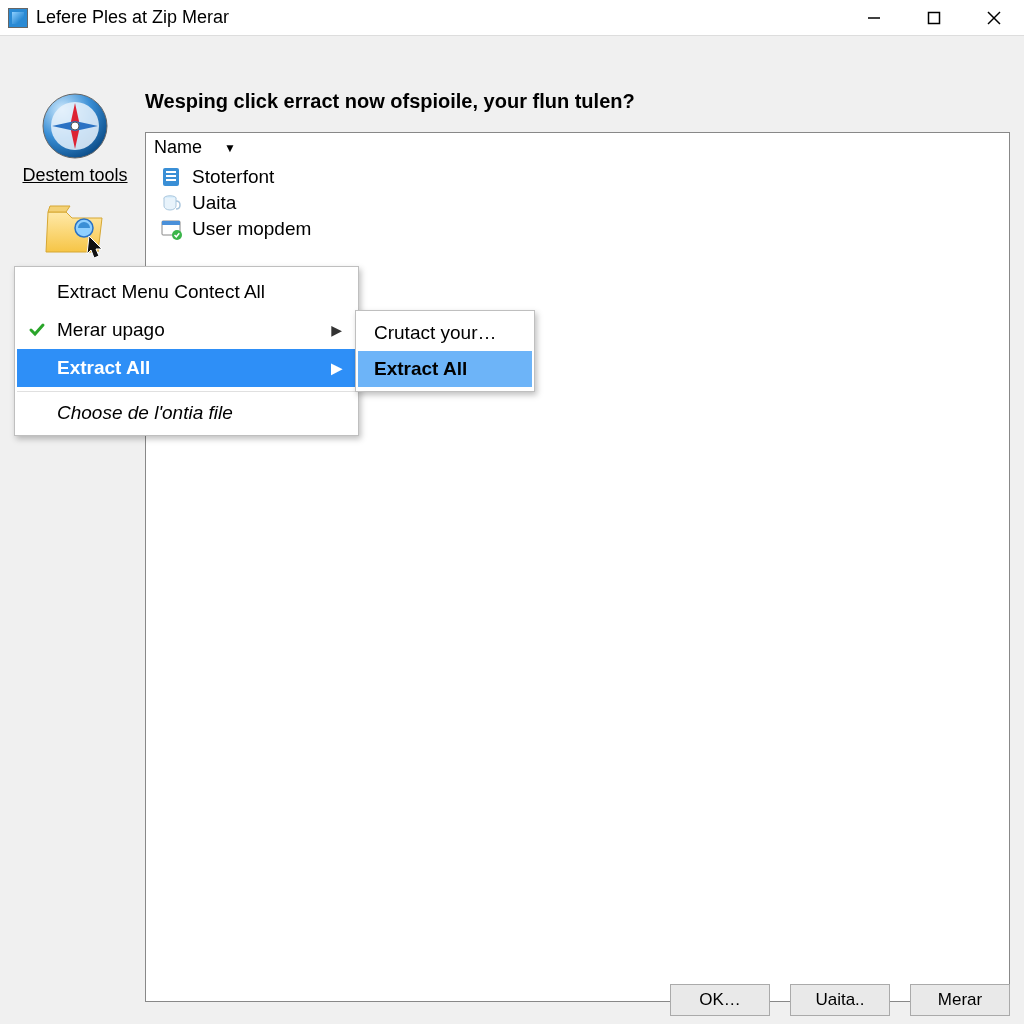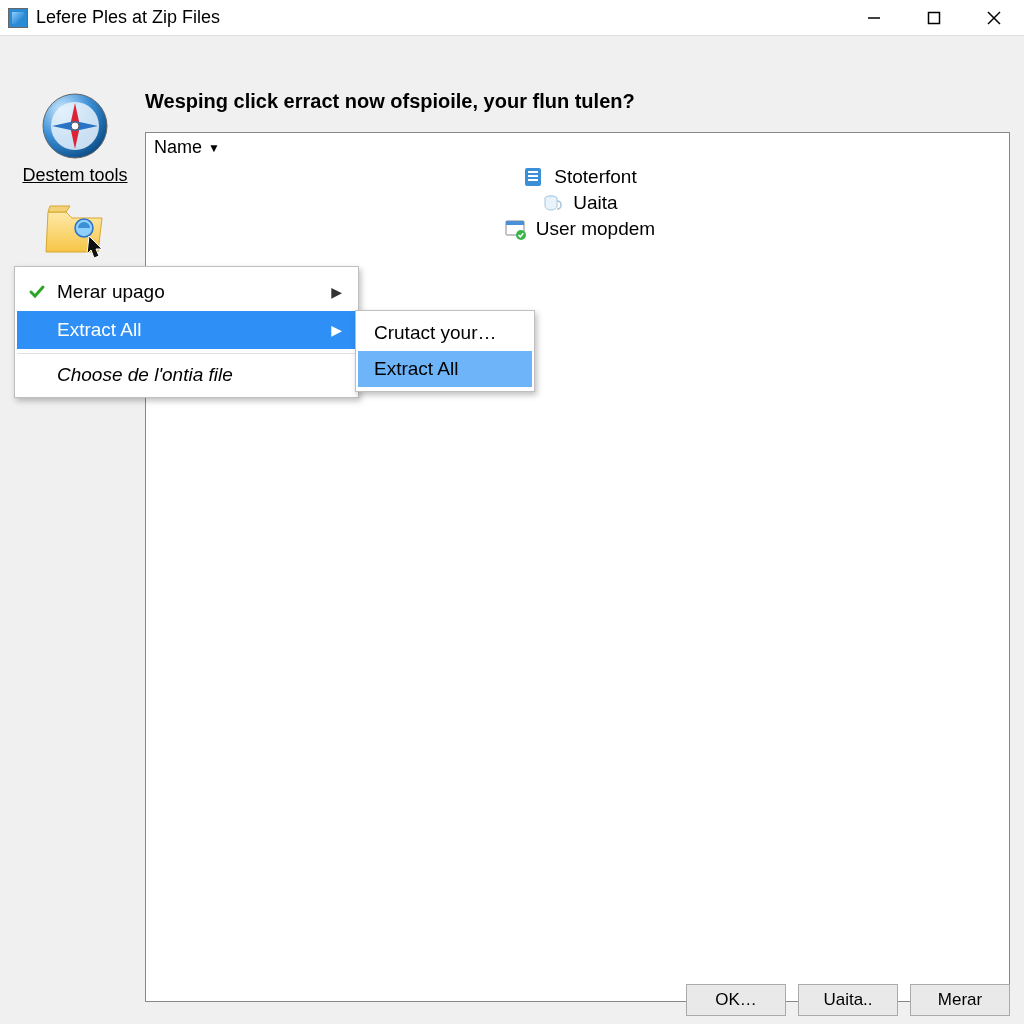--- a/index.html
+++ b/index.html
@@ -49,79 +49,79 @@
     position: absolute; left: 145px; top: 54px;
     font-size: 20px; font-weight: bold; color:#000;
   }
 
   .listbox {
     position: absolute; left:145px; top: 96px; right: 14px; height: 870px;
     background:#fff; border:1px solid #888;
   }
   .list-header {
     padding: 4px 8px; font-size:18px; color:#000;
-    display:flex; align-items:center; gap:6px; border-bottom: 0;
+    display:flex; align-items:center; gap:22px; border-bottom: 0;
   }
   .sort-arrow { font-size:12px; }
   .list-items { padding: 2px 0; }
   .list-item {
     display:flex; align-items:center; gap:10px;
-    padding: 2px 10px 2px 14px; font-size:19px; color:#000;justify-content:center;
+    padding: 2px 10px 2px 14px; font-size:19px; color:#000;
   }
   .li-icon { width:22px; height:22px; display:flex; align-items:center; justify-content:center; }
 
   
   .context-menu {
     position:absolute; left: 14px; top: 230px;
     width: 345px; background:#fff; border:1px solid #bfbfbf;
     box-shadow: 2px 3px 6px rgba(0,0,0,0.25);
     padding: 6px 2px;
   }
   .menu-item {
     display:flex; align-items:center;
     padding: 6px 14px 6px 40px; font-size:19px; color:#000;
     position:relative; height:38px;
   }
   .menu-item.sep-before { border-top: 1px solid #e0e0e0; margin-top:4px; padding-top:10px;font-style:italic;}
   .menu-item .arrow { margin-left:auto; font-size:14px; color:#333;}
-  .menu-item.highlight { background:#2e8ff7; color:#fff; }
+  .menu-item.highlight { background:#2e8ff7; color:#fff;font-weight:bold; }
   .menu-item.highlight .arrow { color:#fff; }
   .menu-check {
     position:absolute; left:10px; width:20px; height:20px;
     display:flex; align-items:center; justify-content:center;
   }
 
   .submenu {
     position:absolute; left: 355px; top: 274px;
     width: 180px; background:#fff; border:1px solid #bfbfbf;
     box-shadow: 2px 3px 6px rgba(0,0,0,0.25);
     padding: 4px 2px;
   }
   .submenu .menu-item { padding:5px 16px; height:36px; }
   .submenu .menu-item.highlight { background:#6db4f8; color:#000; }
 
   
   .button-row {
     position:absolute; right: 14px; bottom: 8px;
-    display:flex; gap: 12px;
+    display:flex; gap: 20px;
   }
   .btn {
     min-width: 100px; height:32px; padding:0 18px;
     background:#e9e9e9; border:1px solid #aaa;
     font-size:17px; display:flex; align-items:center; justify-content:center;
   }
 </style>
 </head>
 <body>
 
 <div class="window">
 
   <div class="titlebar">
     <span class="app-icon"></span>
-    <span class="title">Lefere Ples at Zip Files</span>
+    <span class="title">Lefere Ples at Zip Merar</span>
     <div class="win-controls">
       <div class="win-btn">
         <svg width="14" height="14">
             <line x1="1" y1="7" x2="13" y2="7"></line>
           </svg>
       </div>
       <div class="win-btn">
         <svg width="14" height="14">
             <rect x="1.5" y="1.5" width="11" height="11"></rect>
           </svg>
@@ -210,20 +210,23 @@
                 <path d="M14.5 17 l1.8 1.8 l3-3.5" stroke="#fff" stroke-width="1.5" fill="none"></path>
               </svg>
           </span>
           <span>User mopdem</span>
         </div>
       </div>
     </div>
 
     <div class="context-menu">
       <div class="menu-item">
+        <span>Extract Menu Contect All</span>
+      </div>
+      <div class="menu-item">
         <span class="menu-check">
           <svg width="18" height="18">
               <path d="M3 9 l4 4 l8 -9" stroke="#2aa52a" stroke-width="3" fill="none" stroke-linecap="round"></path>
             </svg>
         </span>
         <span>Merar upago</span>
         <span class="arrow">▶</span>
       </div>
       <div class="menu-item highlight">
         <span>Extract All</span>

